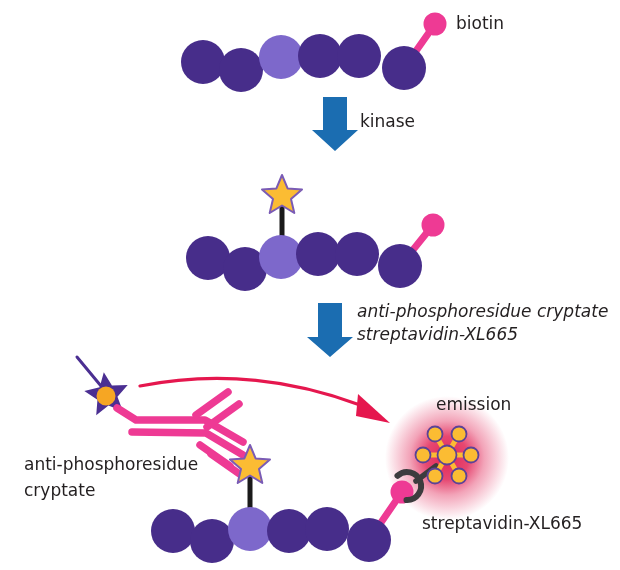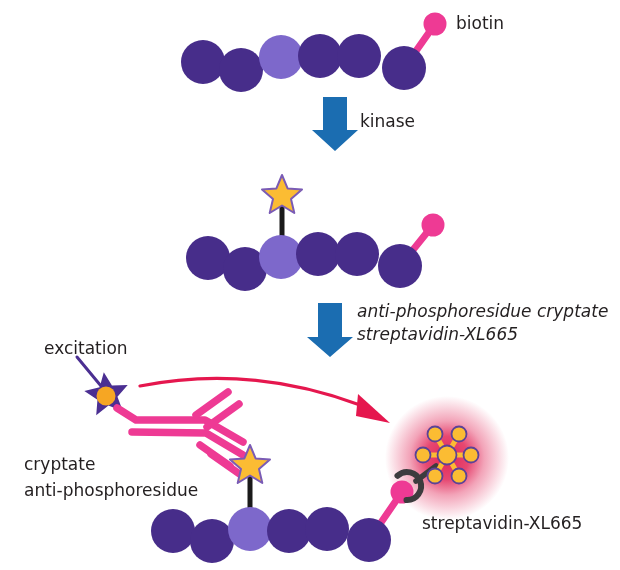--- a/index.html
+++ b/index.html
@@ -115,20 +115,20 @@
       </g>
     </g>
   </svg>
 
   <div class="lbl" style="left:456px;top:12px;">biotin</div>
   <div class="lbl" style="left:360px;top:110px;">kinase</div>
   <div class="lbl" style="left:357px;top:300px;font-style:italic;">
     <div>anti-phosphoresidue cryptate</div>
     <div>streptavidin-XL665</div>
   </div>
-  <div class="lbl" style="left:44px;top:337px;">excitation</div>
   <div class="lbl" style="left:24px;top:451px;line-height:26px;">
+    <div>anti-phosphoresidue</div>
     <div>cryptate</div>
-    <div>anti-phosphoresidue</div>
   </div>
+  <div class="lbl" style="left:436px;top:393px;">emission</div>
   <div class="lbl" style="left:422px;top:512px;">streptavidin-XL665</div>
 
 </div>
 
 </body></html>

